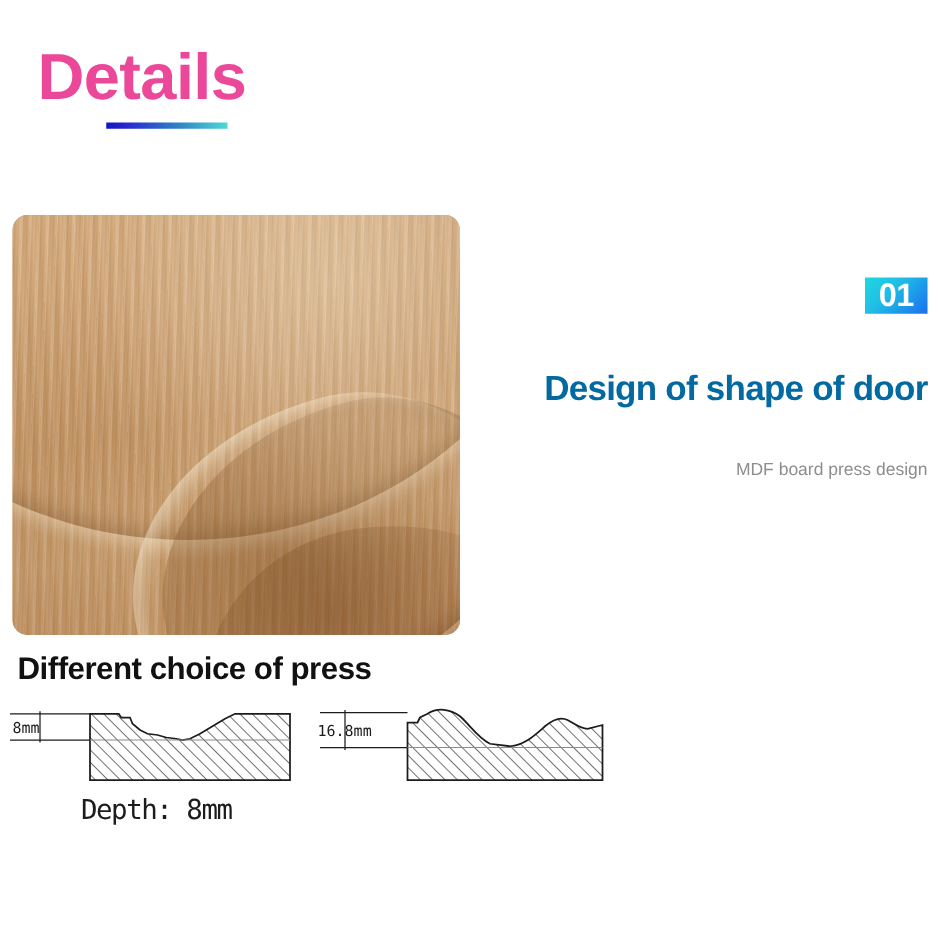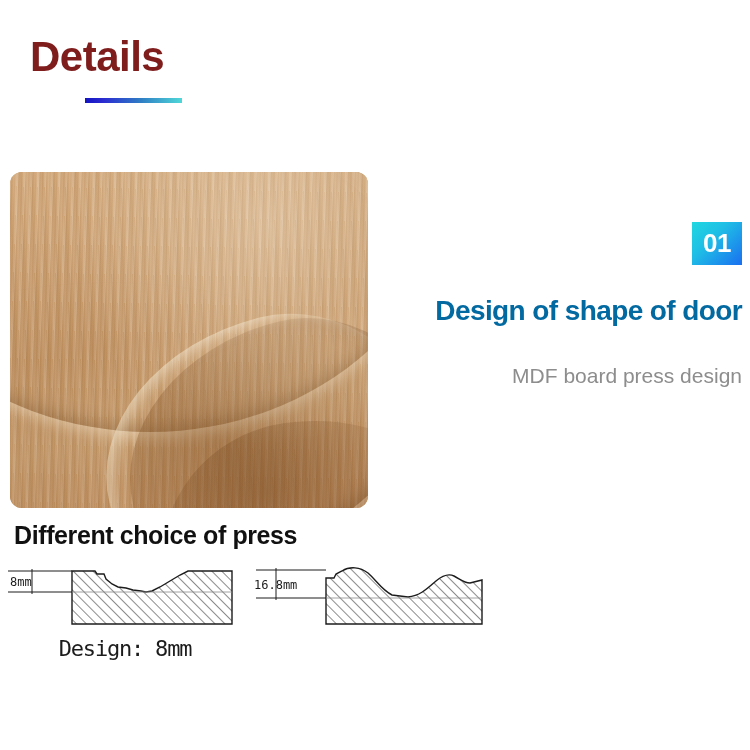--- a/index.html
+++ b/index.html
@@ -14,25 +14,25 @@
     overflow: hidden;
     font-family: "Liberation Sans", sans-serif;
     color: #1a1a1a;
   }
 
   
   #page-title {
     position: absolute;
     left: 30px;
     top: 36px;
-    font-size: 42px;
+    font-size: 52px;
     font-weight: bold;
     letter-spacing: -0.5px;
     line-height: 1;
-    color: #7f1d1d;
+    color: #ec4899;
   }
   #title-underline {
     position: absolute;
     left: 85px;
     top: 98px;
     width: 97px;
     height: 5px;
     background: linear-gradient(to right, #1414c3 0%, #2a2ad0 18%, #2f7fc4 58%, #4fd8d8 100%);
   }
 
@@ -127,21 +127,21 @@
       radial-gradient(ellipse at 72% 16%, rgba(255,250,235,0.30) 0%, rgba(255,250,235,0) 55%),
       radial-gradient(ellipse at 8% 92%, rgba(120,72,28,0.18) 0%, rgba(120,72,28,0) 58%);
   }
 
   
   #feature-badge {
     position: absolute;
     left: 692px;
     top: 222px;
     width: 50px;
-    height: 43px;
+    height: 29px;
     background: linear-gradient(135deg, #21d8e0 0%, #1fbde6 40%, #1a6ff0 100%);
     color: #ffffff;
     font-size: 26px;
     font-weight: bold;
     display: flex;
     align-items: center;
     justify-content: center;
     letter-spacing: -0.5px;
   }
   #feature-title {
@@ -153,21 +153,21 @@
     letter-spacing: -0.6px;
     color: #0369a1;
     text-align: right;
     white-space: nowrap;
   }
   #feature-desc {
     position: absolute;
     right: 8px;
     top: 360px;
     width: 420px;
-    font-size: 21px;
+    font-size: 14px;
     line-height: 31px;
     color: #8d8d8d;
     text-align: right;
   }
 
   
   #depth-heading {
     position: absolute;
     left: 14px;
     top: 521px;
@@ -248,21 +248,21 @@
       <line x1="8" y1="34" x2="72" y2="34" stroke="#1c1c1c" stroke-width="1"></line>
       <line x1="32" y1="11" x2="32" y2="36" stroke="#1c1c1c" stroke-width="1"></line>
       <text x="10" y="28" font-family="DejaVu Sans Mono, monospace" font-size="12" fill="#1c1c1c">8mm</text>
 
       <path d="M72,13 L95,13 L97,16 L104,16 L106,21 L112,26 L118,29 L126,30 L133,32
                L141,33 L146,34 L152,33 L160,29 L170,23 L180,17 L188,13 L232,13
                L232,66 L72,66 Z" fill="url(#hatch8)" stroke="#1c1c1c" stroke-width="1.4"></path>
 
       <line x1="72" y1="34" x2="232" y2="34" stroke="#8a8a8a" stroke-width="0.8"></line>
     </svg>
-    <div class="depth-caption">Design: 8mm</div>
+    <div class="depth-caption">Depth: 8mm</div>
   </div>
 
 
   <div class="depth-col">
     <svg class="depth-diagram" viewBox="0 0 250 72">
       <defs>
         <pattern id="hatch168" width="7" height="7" patternTransform="rotate(-45)" patternUnits="userSpaceOnUse">
           <line x1="0" y1="0" x2="0" y2="7" stroke="#1c1c1c" stroke-width="1"></line>
         </pattern>
       </defs>

